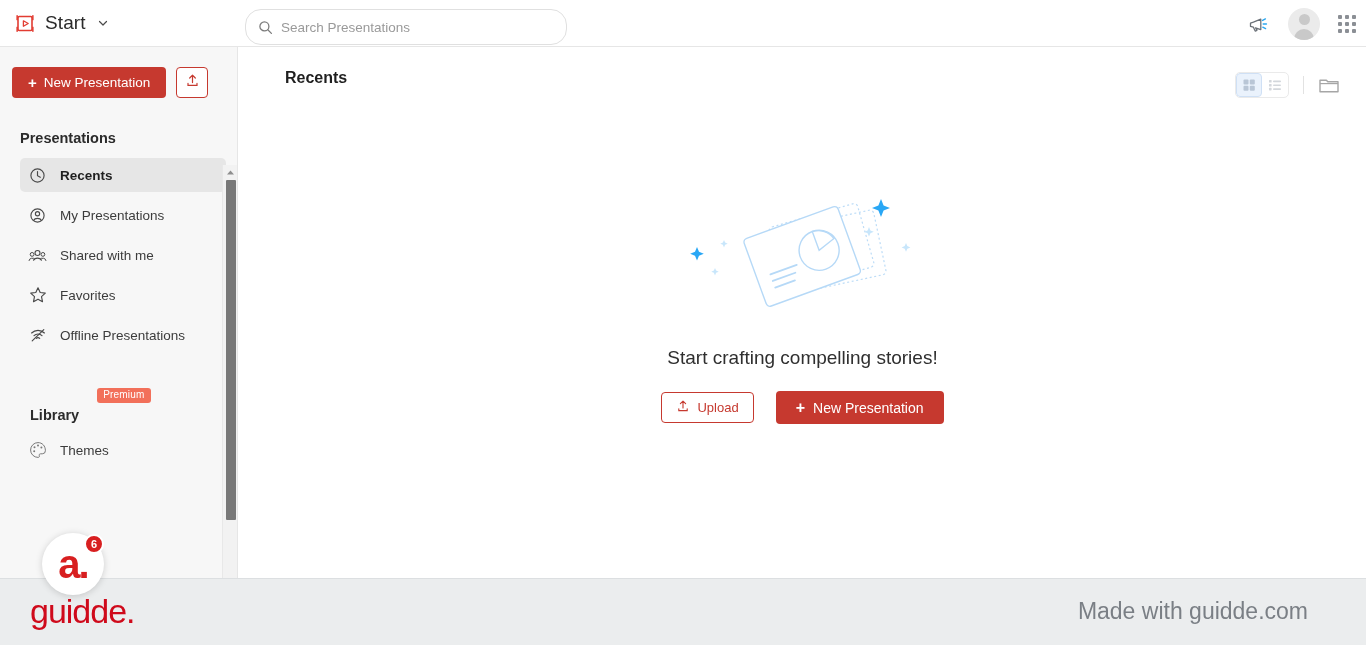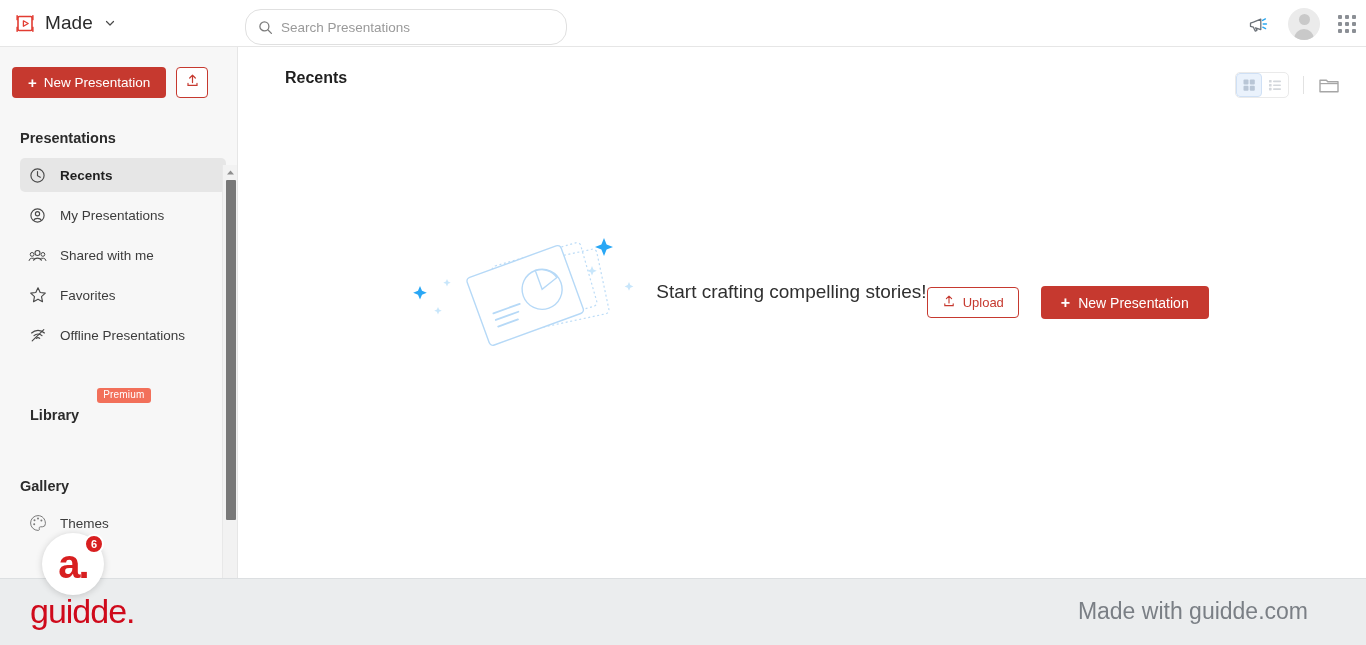--- a/index.html
+++ b/index.html
@@ -152,21 +152,21 @@
   }
   .view-toggle .vt {
     width: 26px; height: 24px; display: flex; align-items: center; justify-content: center;
     cursor: pointer;
   }
   .view-toggle .vt.active { background: #eaf2fc; border: 1px solid #cfe0f5; border-radius: 4px; }
   .vt-sep { width: 1px; height: 18px; background: #e2e2e2; }
 
   .empty {
     position: absolute; top: 0; left: 0; width: 1127px; height: 531px;
-    display: flex; flex-direction: row; align-items: center; justify-content: center;
+    display: flex; flex-direction: column; align-items: center; justify-content: center;
     padding-bottom: 20px;
   }
   .empty-art { width: 260px; height: 150px; margin-bottom: 16px; }
   .empty-title { font-size: 19px; color: #2f2f2f; margin-bottom: 22px; }
   .empty-actions { display: flex; align-items: center; gap: 22px; }
   .btn-upload {
     height: 31px; padding: 0 14px; border-radius: 4px;
     border: 1px solid #c6392f; background: #fff; color: #c6392f;
     font-size: 13px; font-family: "Liberation Sans", sans-serif;
     display: flex; align-items: center; gap: 7px; cursor: pointer;
@@ -216,21 +216,21 @@
     <span class="brand-mark">
       <svg width="22" height="21" viewBox="0 0 22 21">
         <rect x="4" y="3.5" width="14" height="14" rx="1.2" fill="none" stroke="#e23c32" stroke-width="1.6"></rect>
         <path d="M9.4 7.8 L14.2 10.5 L9.4 13.2 Z" fill="none" stroke="#e23c32" stroke-width="1.3" stroke-linejoin="round"></path>
         <rect x="2.4" y="2.2" width="1.5" height="5" fill="#e23c32"></rect>
         <rect x="18.1" y="2.2" width="1.5" height="5" fill="#e23c32"></rect>
         <rect x="2.4" y="13.8" width="1.5" height="5" fill="#e23c32"></rect>
         <rect x="18.1" y="13.8" width="1.5" height="5" fill="#e23c32"></rect>
       </svg>
     </span>
-    <span class="brand-name">Made</span>
+    <span class="brand-name">Start</span>
     <span class="brand-chev">
       <svg width="12" height="12" viewBox="0 0 12 12">
           <path d="M2.5 4.5 L6 8 L9.5 4.5" fill="none" stroke="#4a4a4a" stroke-width="1.2" stroke-linecap="round" stroke-linejoin="round"></path>
         </svg>
     </span>
   </div>
 
   <div class="search-wrap">
     <span class="search-icon">
       <svg width="15" height="15" viewBox="0 0 15 15">
@@ -344,21 +344,20 @@
       </span>
       <span>Offline Presentations</span>
     </div>
 
     <div class="lib-head">
       <div class="section-title">Library</div>
       <span class="premium-badge">Premium</span>
     </div>
 
 
-    <div class="section-title" style="margin-top:45px">Gallery</div>
 
     <div class="nav-item">
       <span class="ico">
         <svg width="18" height="18" viewBox="0 0 18 18">
           <path d="M9 1.6 a7.4 7.4 0 1 0 0 14.8 c1.3 0 1.7-.9 1.3-1.7 -.5-1 .2-1.9 1.4-1.9 h1.6 a3.1 3.1 0 0 0 3.1-3.1 C16.4 4.8 13.2 1.6 9 1.6Z" fill="none" stroke="#7a7a7a" stroke-width="1"></path>
           <circle cx="5.5" cy="6.3" r="1" fill="#7a7a7a"></circle>
           <circle cx="9" cy="4.6" r="1" fill="#7a7a7a"></circle>
           <circle cx="12.4" cy="6.6" r="1" fill="#7a7a7a"></circle>
           <circle cx="5.2" cy="10.2" r="1" fill="#7a7a7a"></circle>
         </svg>

